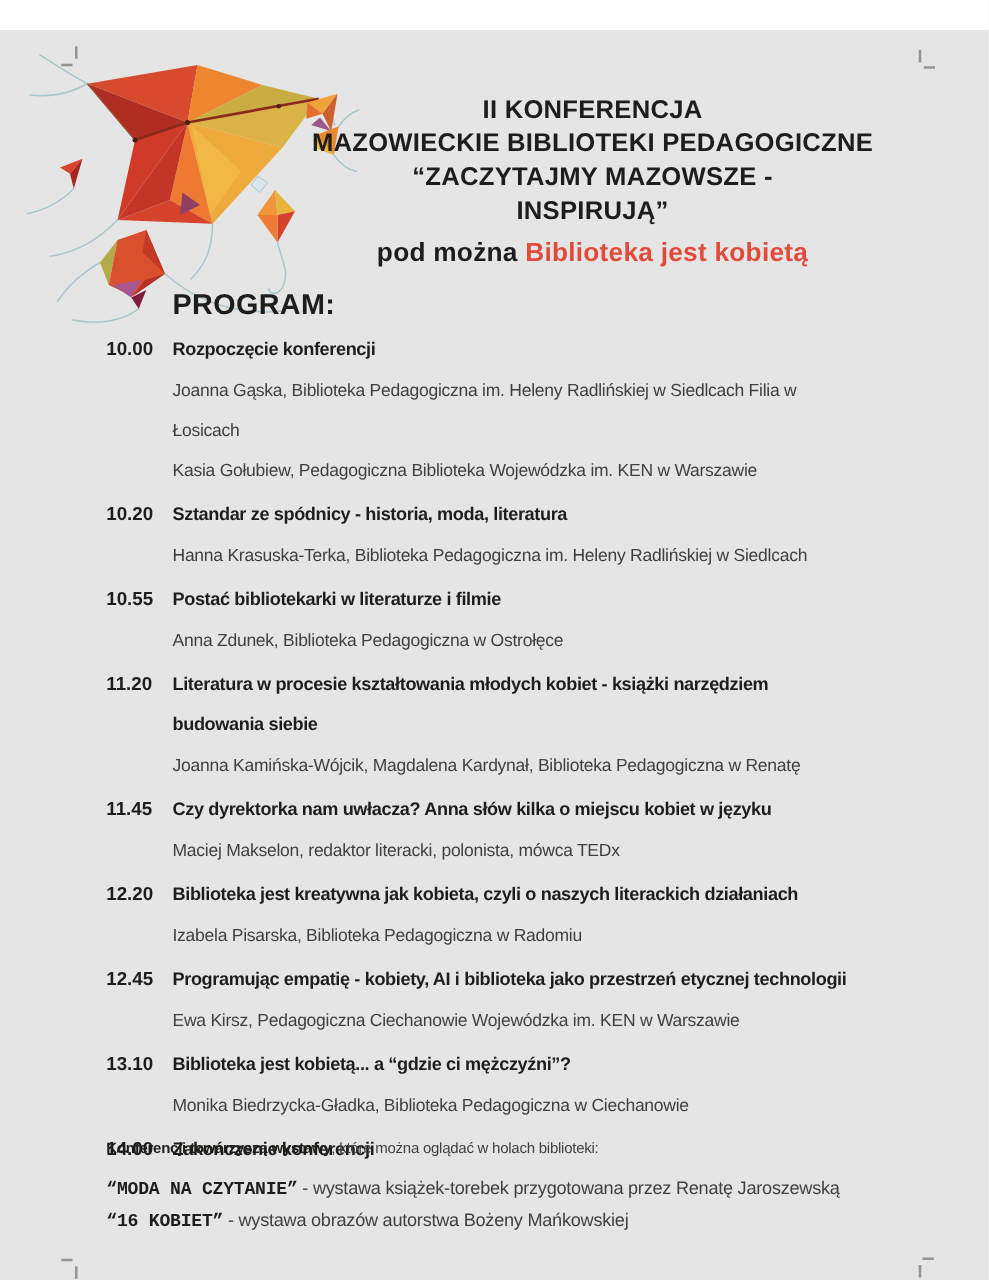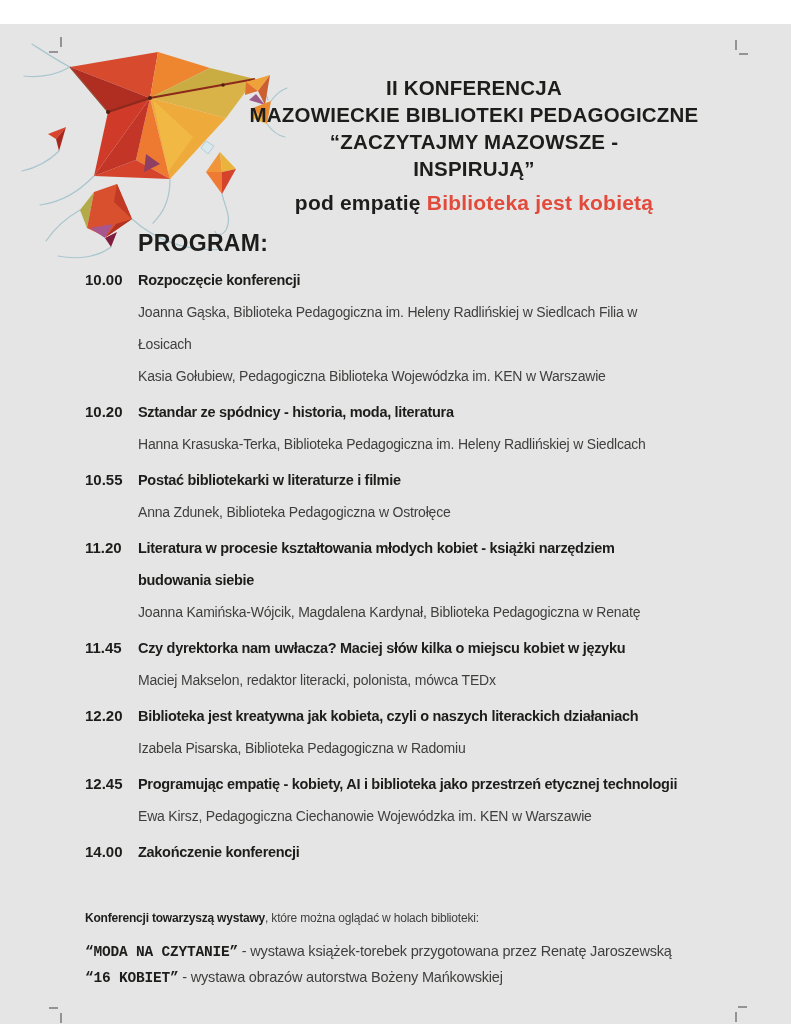--- a/index.html
+++ b/index.html
@@ -129,21 +129,21 @@
       <polygon points="72,186 95,182 87,196" fill="#a7568e"></polygon>
       <polygon points="87,196 99,190 93,205" fill="#7e1d3e"></polygon>
     </g>
   </svg>
 
   <header class="header">
     <div>II KONFERENCJA</div>
     <div>MAZOWIECKIE BIBLIOTEKI PEDAGOGICZNE</div>
     <div>“ZACZYTAJMY MAZOWSZE -</div>
     <div>INSPIRUJĄ”</div>
-    <div class="tagline"><span>pod empatię </span><span class="red">Biblioteka jest kobietą</span></div>
+    <div class="tagline"><span>pod można </span><span class="red">Biblioteka jest kobietą</span></div>
   </header>
 
   <h2 class="program-heading">PROGRAM:</h2>
 
   <div class="program-list" id="program-list">
       <div class="pitem">
         <span class="ptime">10.00</span>
         <div class="ptitle">Rozpoczęcie konferencji</div>
         <div class="pspeaker">Joanna Gąska, Biblioteka Pedagogiczna im. Heleny Radlińskiej w Siedlcach Filia w Łosicach</div>
         <div class="pspeaker">Kasia Gołubiew, Pedagogiczna Biblioteka Wojewódzka im. KEN w Warszawie</div>
@@ -158,32 +158,37 @@
         <div class="ptitle">Postać bibliotekarki w literaturze i filmie</div>
         <div class="pspeaker">Anna Zdunek, Biblioteka Pedagogiczna w Ostrołęce</div>
       </div>
       <div class="pitem">
         <span class="ptime">11.20</span>
         <div class="ptitle">Literatura w procesie kształtowania młodych kobiet - książki narzędziem budowania siebie</div>
         <div class="pspeaker">Joanna Kamińska-Wójcik, Magdalena Kardynał, Biblioteka Pedagogiczna w Renatę</div>
       </div>
       <div class="pitem">
         <span class="ptime">11.45</span>
-        <div class="ptitle">Czy dyrektorka nam uwłacza? Maciej słów kilka o miejscu kobiet w języku</div>
+        <div class="ptitle">Czy dyrektorka nam uwłacza? Anna słów kilka o miejscu kobiet w języku</div>
         <div class="pspeaker">Maciej Makselon, redaktor literacki, polonista, mówca TEDx</div>
       </div>
       <div class="pitem">
         <span class="ptime">12.20</span>
         <div class="ptitle">Biblioteka jest kreatywna jak kobieta, czyli o naszych literackich działaniach</div>
         <div class="pspeaker">Izabela Pisarska, Biblioteka Pedagogiczna w Radomiu</div>
       </div>
       <div class="pitem">
         <span class="ptime">12.45</span>
         <div class="ptitle">Programując empatię - kobiety, AI i biblioteka jako przestrzeń etycznej technologii</div>
         <div class="pspeaker">Ewa Kirsz, Pedagogiczna Ciechanowie Wojewódzka im. KEN w Warszawie</div>
+      </div>
+      <div class="pitem">
+        <span class="ptime">13.10</span>
+        <div class="ptitle">Biblioteka jest kobietą... a “gdzie ci mężczyźni”?</div>
+        <div class="pspeaker">Monika Biedrzycka-Gładka, Biblioteka Pedagogiczna w Ciechanowie</div>
       </div>
       <div class="pitem">
         <span class="ptime">14.00</span>
         <div class="ptitle">Zakończenie konferencji</div>
       </div>
     </div>
 
   <div class="footer">
     <p class="fintro"><b>Konferencji towarzyszą wystawy</b><span>, które można oglądać w holach biblioteki:</span></p>
     <div id="exhibit-list">

